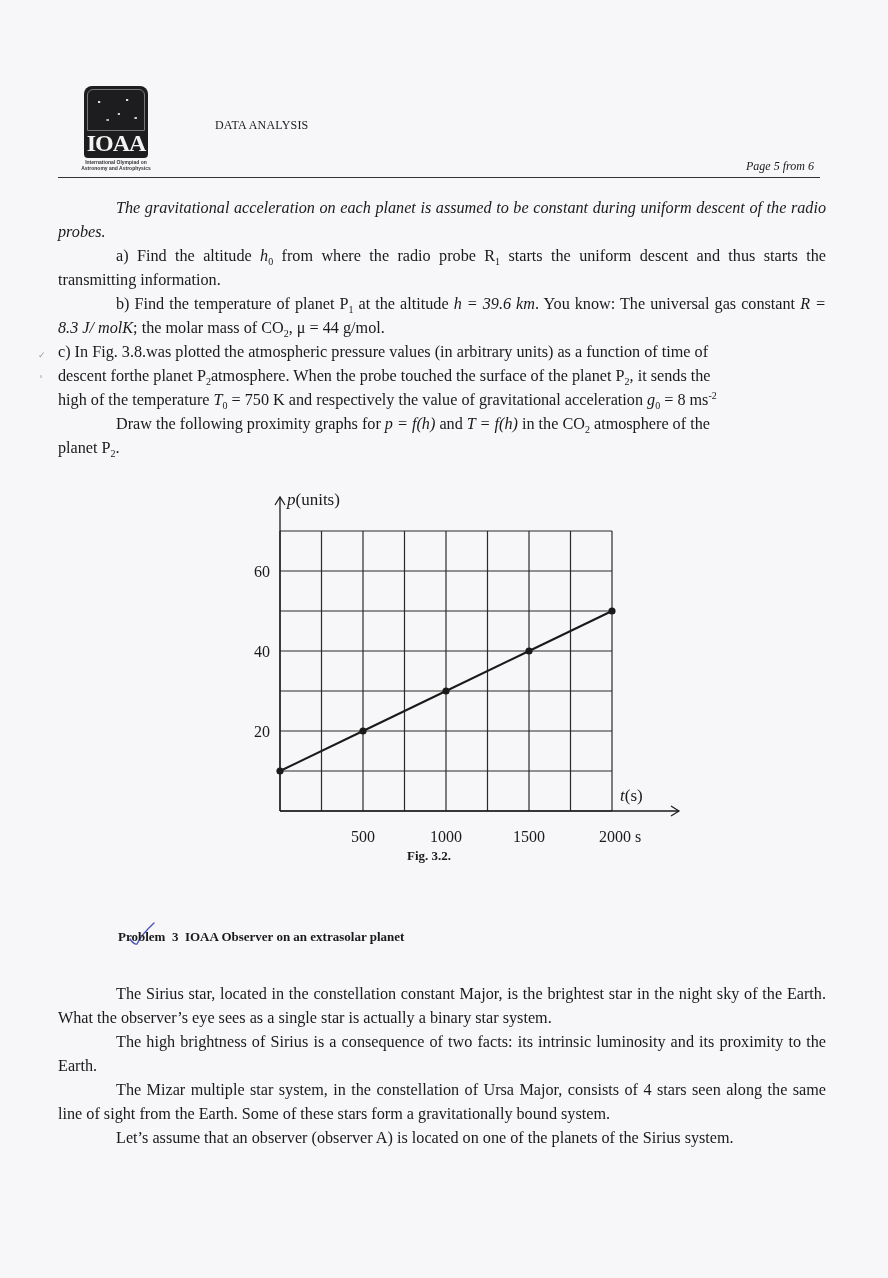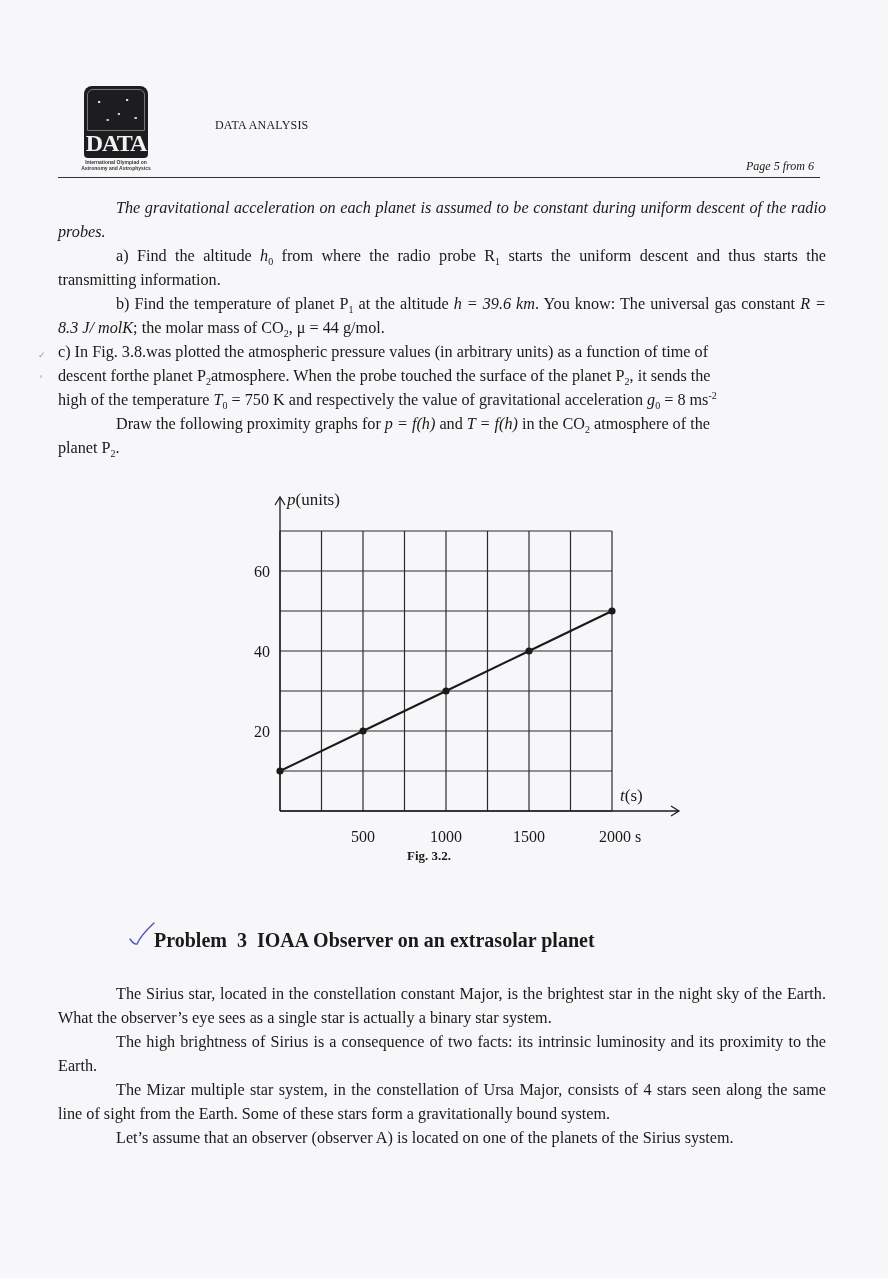--- a/index.html
+++ b/index.html
@@ -58,30 +58,30 @@
   .margin-mark {
     position: absolute; color: #999; font-size: 9px;
   }
   
   #chart { position: absolute; left: 0; top: 0; width: 888px; height: 1278px; pointer-events: none; }
   #chart text { font-family: "Liberation Serif", serif; fill: #1a1a1a; }
   .fig-caption {
     left: 407px; top: 848px; font-size: 13px; font-weight: bold;
   }
   .problem-heading {
-    left: 118px; top: 929px; font-size: 20px; font-weight: bold; margin-left: 36px;
+    left: 118px; top: 929px; font-size: 13px; font-weight: bold;
   }
   .checkmark { position: absolute; left: 128px; top: 921px; width: 30px; height: 26px; }
 </style>
 </head>
 <body>
 
 <div class="abs logo">
   <div class="logo-badge">
-    <div class="logo-text">DATA</div>
+    <div class="logo-text">IOAA</div>
   </div>
   <div class="logo-sub">
     <div>International Olympiad on</div>
     <div>Astronomy and Astrophysics</div>
   </div>
 </div>
 <div class="abs section-title">DATA ANALYSIS</div>
 <div class="abs page-num">Page 5 from 6</div>
 <div class="abs header-rule"></div>
 

